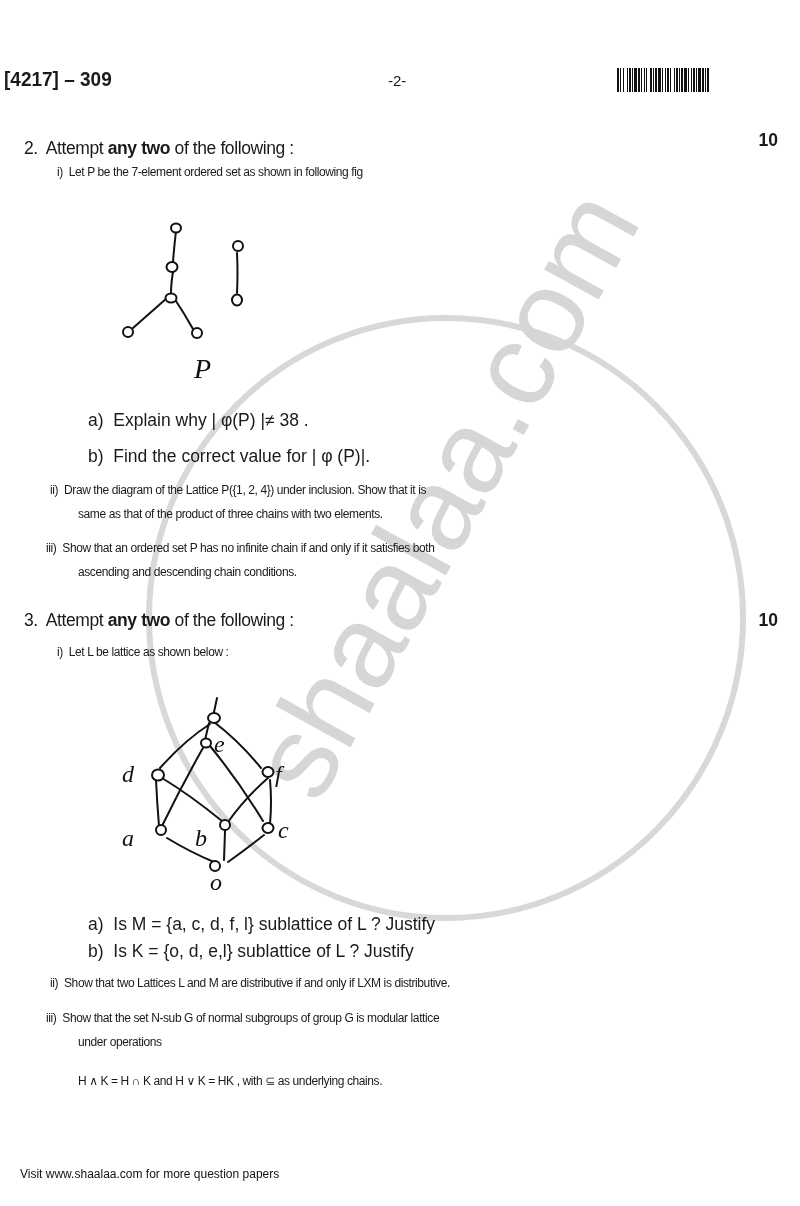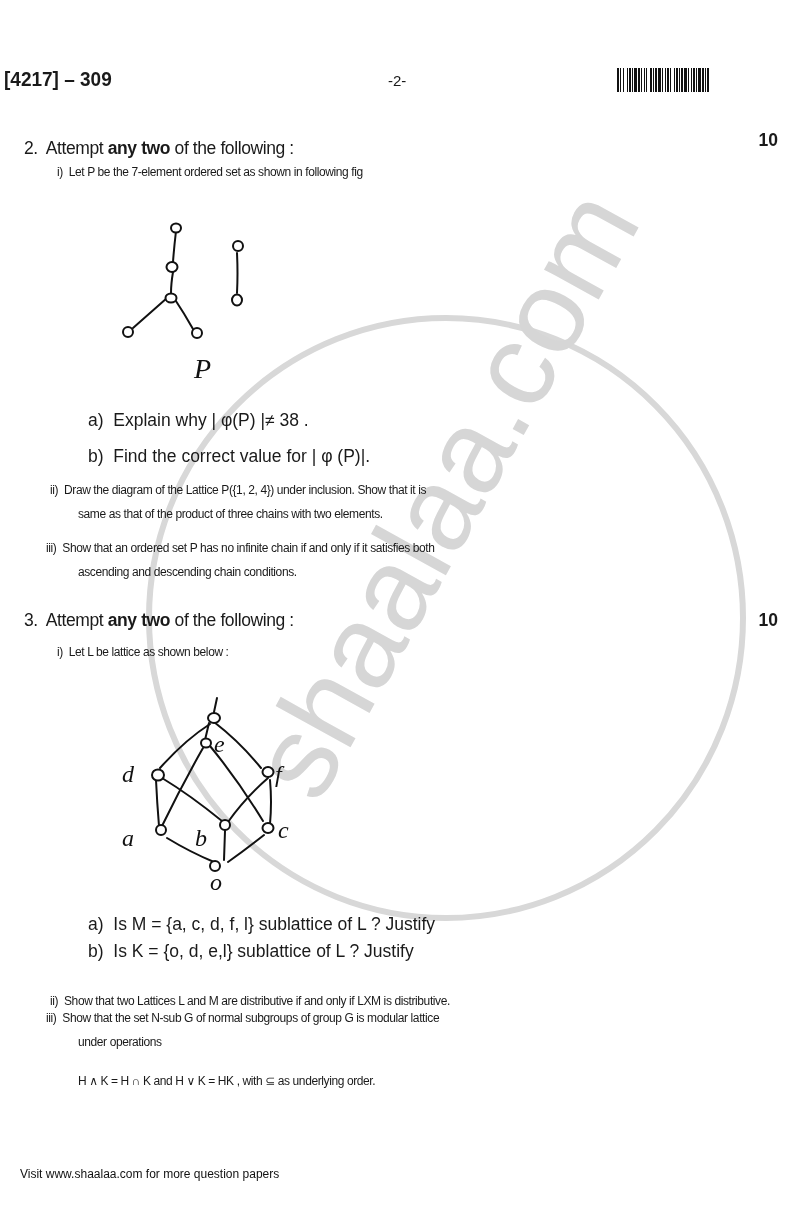--- a/index.html
+++ b/index.html
@@ -203,25 +203,25 @@
 
 <div class="abs sub" style="left:88px; top:914px;">
   <span>a)</span>&nbsp;
   <span>Is M = {a, c, d, f, l} sublattice of L ? Justify</span>
 </div>
 <div class="abs sub" style="left:88px; top:941px;">
   <span>b)</span>&nbsp;
   <span>Is K = {o, d, e,l} sublattice of L ? Justify</span>
 </div>
 
-<div class="abs line" style="left:50px; top:976px;margin-top:18px;">
+<div class="abs line" style="left:50px; top:976px;">
   <span>ii)</span>&nbsp;
   <span>Show that two Lattices L and M are distributive if and only if LXM is distributive.</span>
 </div>
 
 <div class="abs line" style="left:46px; top:1011px;">
   <span>iii)</span>&nbsp;
   <span>Show that the set N-sub G of normal subgroups of group G is modular lattice</span>
 </div>
 <div class="abs line" style="left:78px; top:1035px;">under operations</div>
-<div class="abs line" style="left:78px; top:1074px;">H ∧ K = H ∩ K  and H ∨ K = HK , with ⊆ as underlying order.</div>
+<div class="abs line" style="left:78px; top:1074px;">H ∧ K = H ∩ K  and H ∨ K = HK , with ⊆ as underlying chains.</div>
 
 <div class="abs footer">Visit www.shaalaa.com for more question papers</div>
 
 </body></html>

